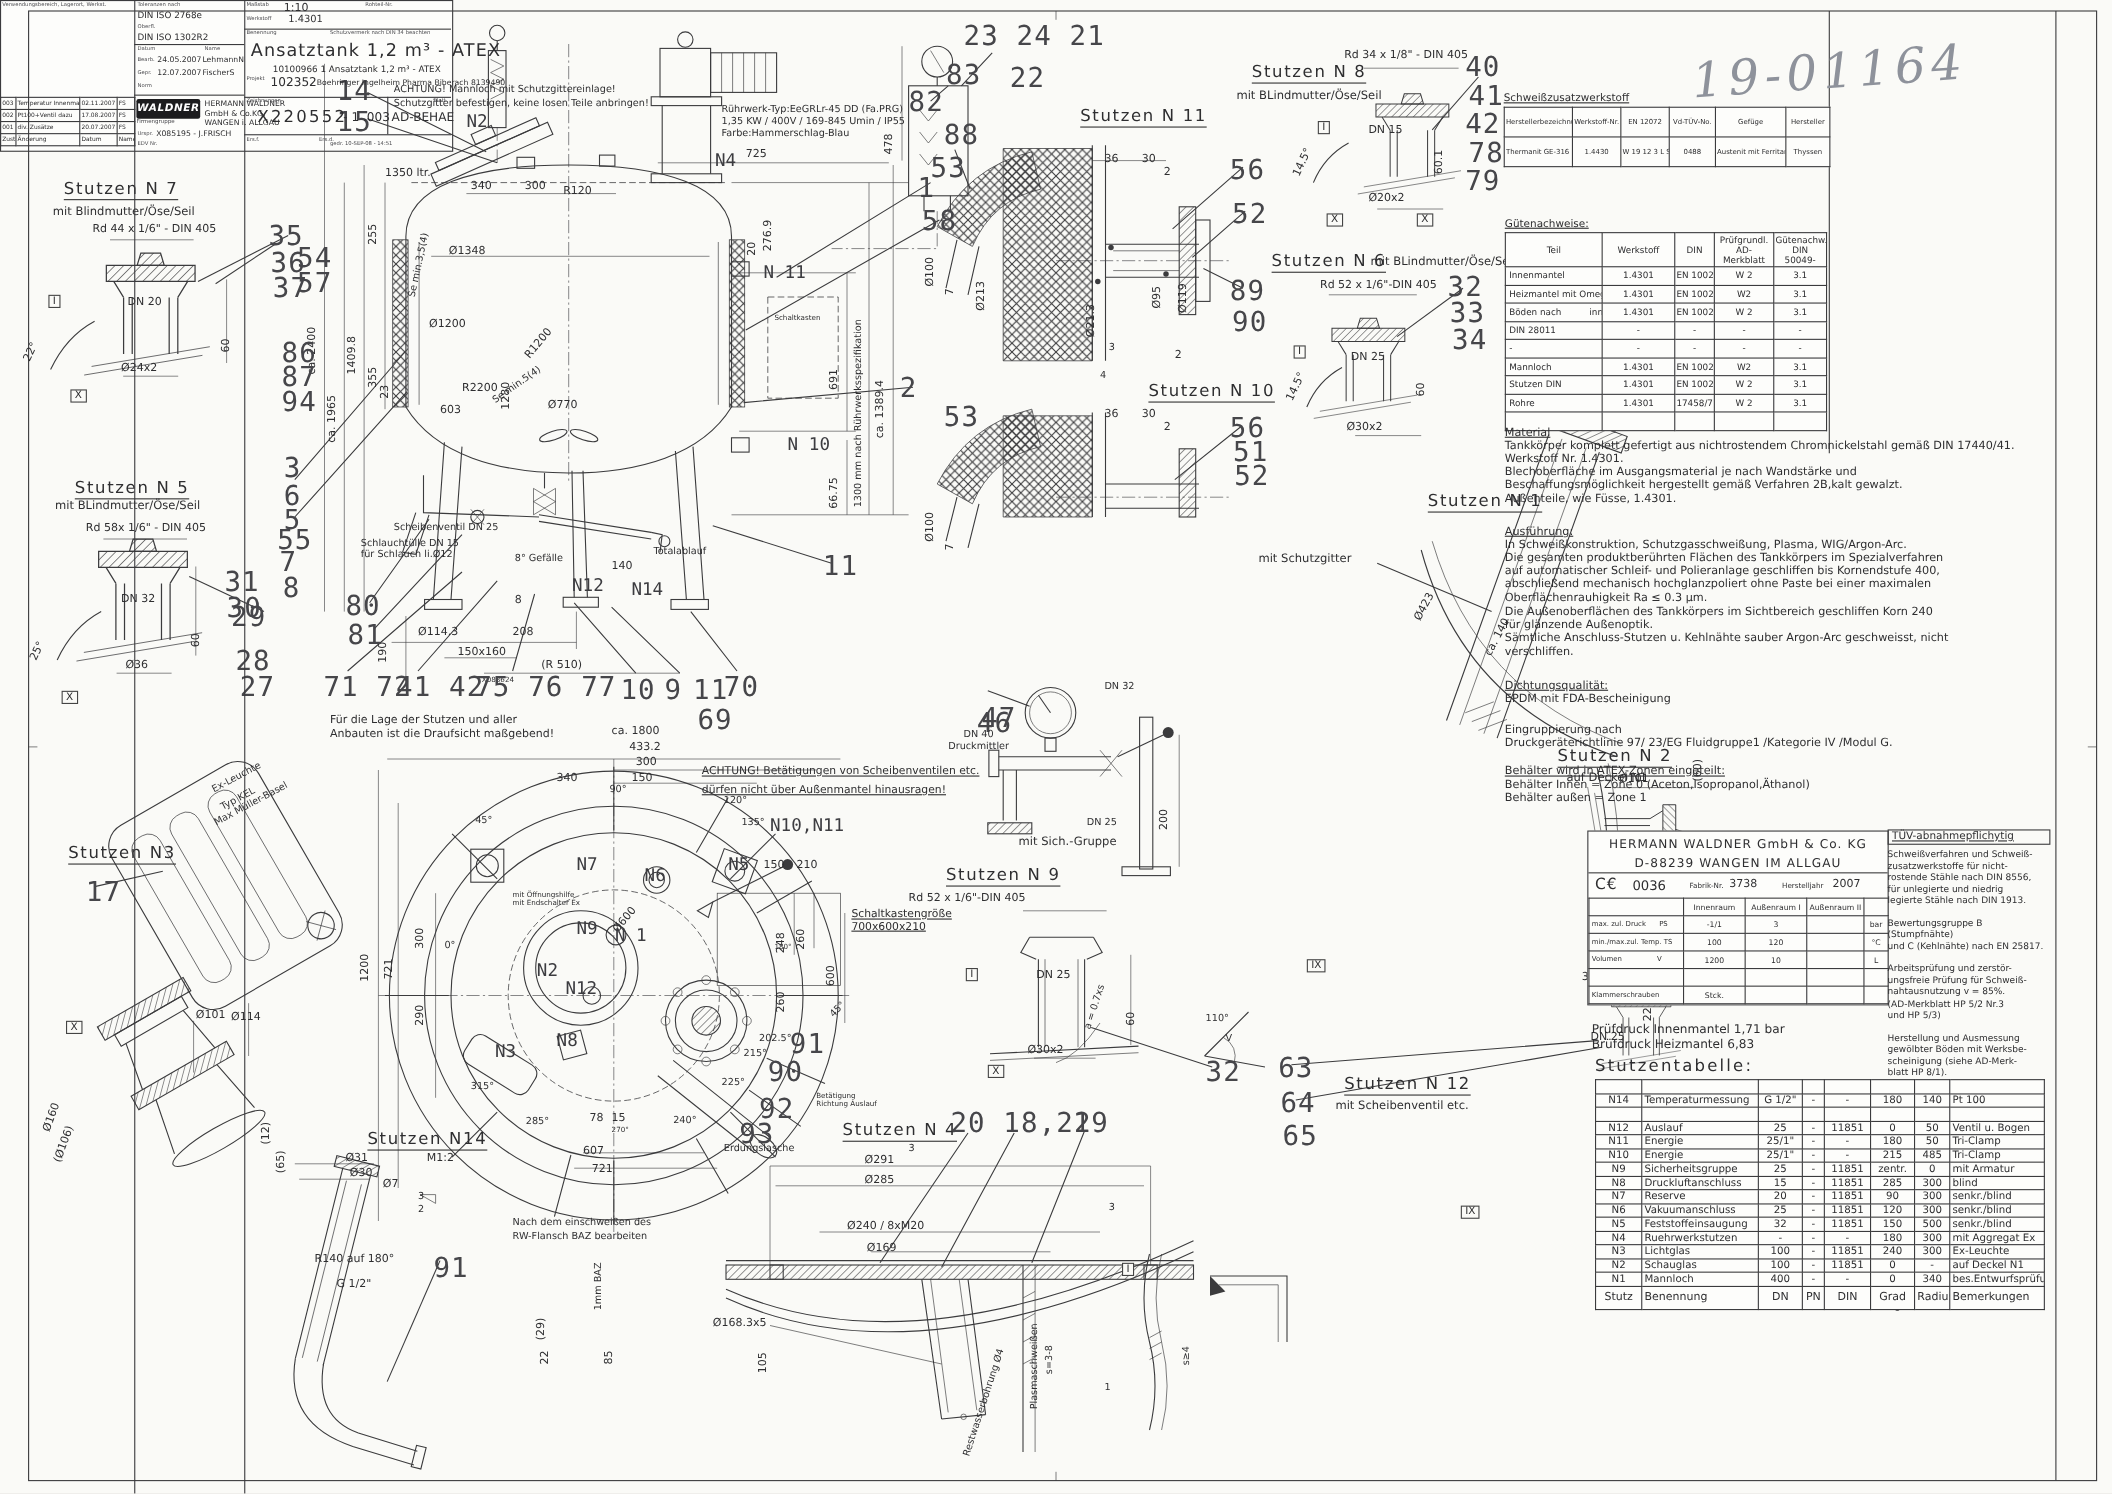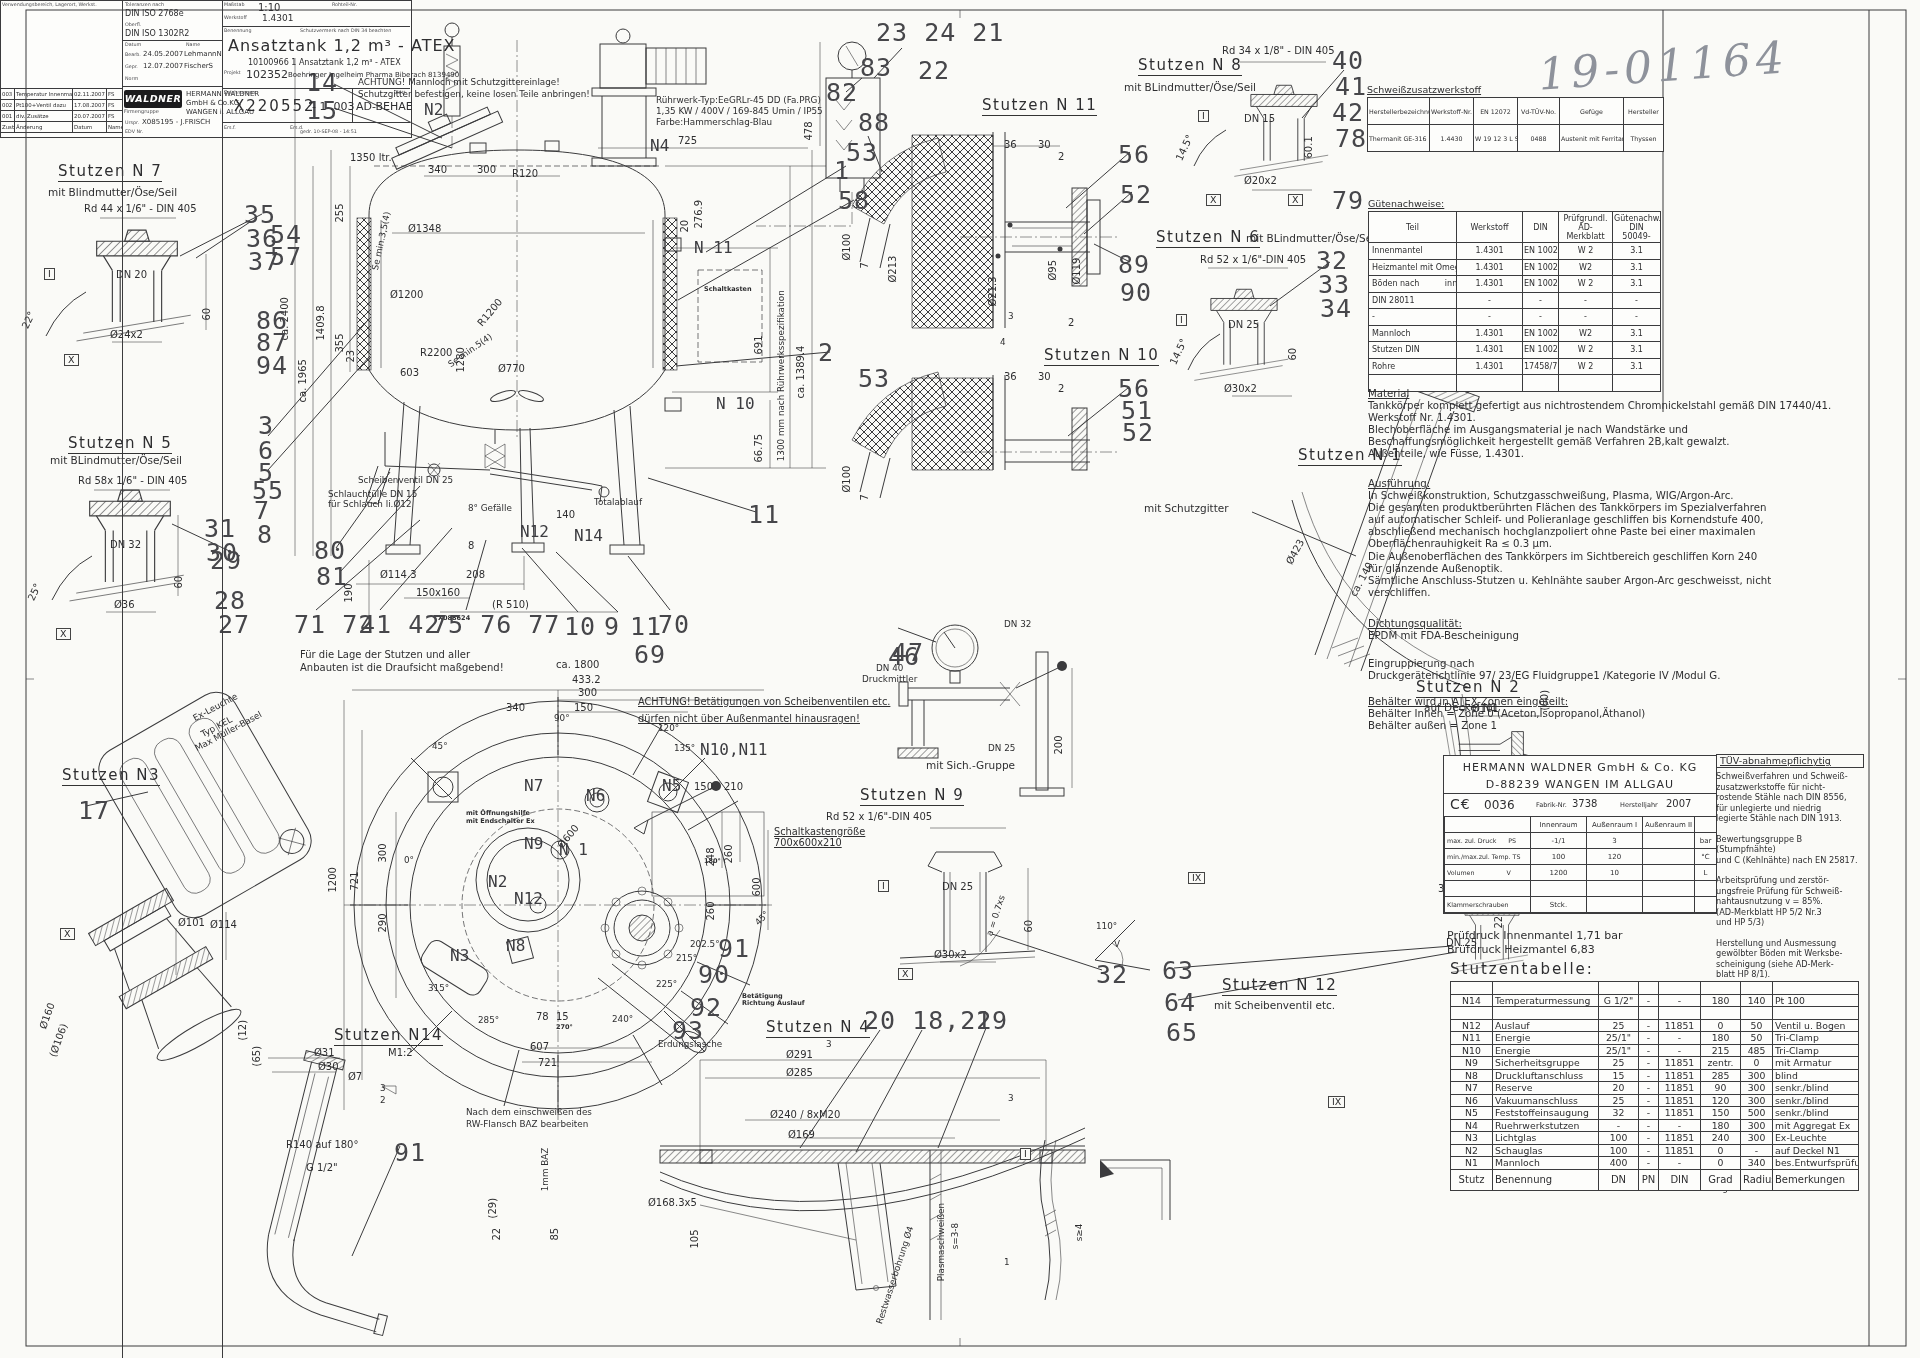--- a/index.html
+++ b/index.html
@@ -16,21 +16,21 @@
   .art .solid{fill:#3b3b3d;stroke:none;}
   #ann{position:absolute;left:0;top:0;width:1920px;height:1358px;}
   #ann span{position:absolute;white-space:pre;transform-origin:left bottom;line-height:1.05;}
   .a-c{font-family:"DejaVu Sans Mono","Liberation Mono",monospace;font-size:25px;color:#46464a;letter-spacing:1px;}
   .a-m{font-family:"DejaVu Sans Mono","Liberation Mono",monospace;font-size:16px;color:#3c3c40;}
   .a-t{font-size:15px;letter-spacing:1.5px;border-bottom:1.3px solid #333;padding-bottom:1px;}
   .a-u{font-size:10.5px;}
   .a-d{font-size:10px;}
   .a-s{font-size:8.8px;}
   .a-n{font-size:9.8px;text-decoration:underline;}
-  .a-tiny{font-size:6.5px;font-weight:bold;}
+  .a-tiny{font-size:6.5px;}
   .a-b{font-size:9.5px;border:1.1px solid #444;padding:0 3px;background:#fafaf7;}
   #handwritten{position:absolute;left:1538px;top:40px;font-family:"DejaVu Serif","Liberation Serif",serif;font-style:italic;font-size:44px;color:#8e929b;transform:rotate(-4deg);letter-spacing:5px;}
   .blk{position:absolute;}
   .blk-title{font-size:9.5px;text-decoration:underline;margin-bottom:2px;}
   .blk table{border-collapse:collapse;table-layout:fixed;width:100%;background:#fdfdfb;}
   .blk th,.blk td{border:1px solid #3b3b3d;font-weight:normal;text-align:center;overflow:hidden;white-space:pre;}
   #weld{left:1367px;top:84px;width:296px;}
   #weld th{font-size:6.3px;height:24px;white-space:normal;}
   #weld td{font-size:6.3px;height:24px;}
   #qual{left:1368px;top:198px;width:292px;}
@@ -694,21 +694,21 @@
       <span class="a-d" style="left: 1438px; top: 884px;">31x2</span>
       <span class="a-d" style="left: 1504px; top: 918px; transform: rotate(-90deg);">22</span>
       <span class="a-d" style="left: 1446px; top: 938px;">DN 25</span>
       <span class="a-t" style="left: 1138px; top: 58px;">Stutzen N 8</span>
       <span class="a-u" style="left: 1124px; top: 82px;">mit BLindmutter/Öse/Seil</span>
       <span class="a-d" style="left: 1222px; top: 46px;">Rd 34 x 1/8" - DIN 405</span>
       <span class="a-c" style="left: 1332px; top: 48px;">40</span>
       <span class="a-c" style="left: 1335px; top: 74px;">41</span>
       <span class="a-c" style="left: 1332px; top: 100px;">42</span>
       <span class="a-c" style="left: 1335px; top: 126px;">78</span>
-      <span class="a-c" style="left: 1332px; top: 152px; margin-top: 36px;">79</span>
+      <span class="a-c" style="left: 1332px; top: 152px;">79</span>
       <span class="a-d" style="left: 1244px; top: 114px;">DN 15</span>
       <span class="a-d" style="left: 1314px; top: 148px; transform: rotate(-90deg);">60.1</span>
       <span class="a-d" style="left: 1244px; top: 176px;">Ø20x2</span>
       <span class="a-d" style="left: 1184px; top: 152px; transform: rotate(-65deg);">14.5°</span>
       <span class="a-b" style="left: 1198px; top: 110px;">I</span>
       <span class="a-b" style="left: 1206px; top: 194px;">X</span>
       <span class="a-t" style="left: 1156px; top: 230px;">Stutzen N 6</span>
       <span class="a-u" style="left: 1246px; top: 233px;">mit BLindmutter/Öse/Seil</span>
       <span class="a-d" style="left: 1200px; top: 255px;">Rd 52 x 1/6"-DIN 405</span>
       <span class="a-c" style="left: 1316px; top: 248px;">32</span>

